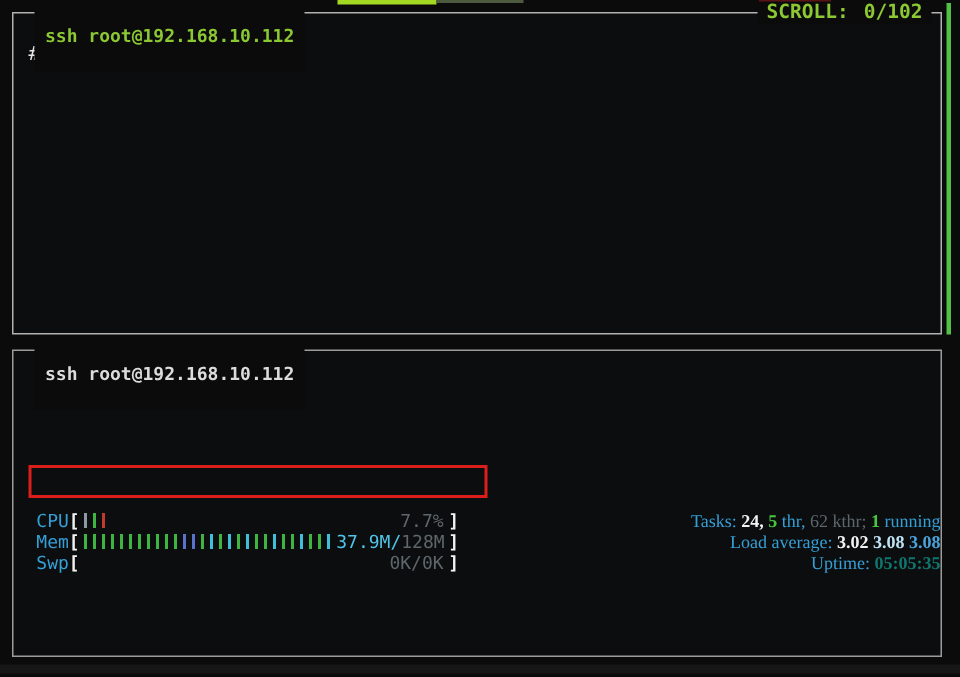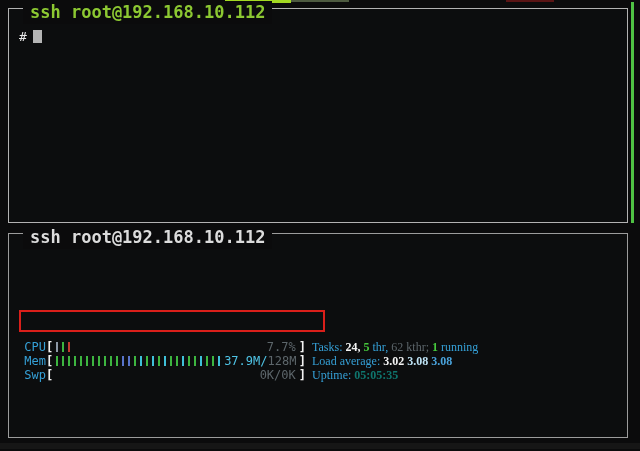--- a/index.html
+++ b/index.html
@@ -8,22 +8,22 @@
   
   .artifact{position:absolute;pointer-events:none;}
   .art-bright{left:225px;top:0;width:66px;height:3px;background:#a3d922;}
   .art-dim{left:291px;top:0;width:58px;height:2px;background:#4d5a40;}
   .art-red{left:506px;top:0;width:48px;height:2px;background:#5a1414;}
 
   
   .pane{position:absolute;left:8px;width:620px;border:1px solid #b2b2b2;background:#0c0d0e;box-sizing:border-box;}
   .pane-top{top:8px;height:215px;}
   .pane-bottom{top:233px;height:205px;border-color:#9c9c9c;}
-  .pane-title{position:absolute;top:-8px;left:14px;background:#0b0b0c;padding:4px 7px;
-              font-weight:bold;font-size:17px;line-height:15px;white-space:pre;}
+  .pane-title{position:absolute;top:-8px;left:14px;background:#0b0b0c;padding:16px 7px;
+              font-weight:bold;font-size:12px;line-height:15px;white-space:pre;}
   .title-green{color:#8cc832;}
   .title-white{color:#dcdcdc;}
   .scroll-ind{position:absolute;top:-8px;right:6px;background:#0b0b0c;padding:0 6px;
               font-weight:bold;font-size:13px;line-height:15px;color:#8cc832;white-space:pre;}
   .scroll-ind .gap{display:inline-block;width:10px;}
   .green-accent{position:absolute;left:631px;top:2px;width:3px;height:221px;background:#4fc244;}
 
   .prompt-line{padding:20px 8px 0 10px;color:#e8e8e8;font-size:13px;line-height:15px;}
   .cursor{display:inline-block;width:9px;height:13px;background:#b5b5b5;margin-left:6px;vertical-align:-2px;}
 
@@ -33,21 +33,21 @@
   .c-wb{color:#f2f2f2;font-weight:bold;}
   .c-cyan{color:#35a0d7;}
   .c-cyanb{color:#4fc4e6;font-weight:normal;}
   .c-gb{color:#46c73c;font-weight:bold;}
   .c-dim{color:#5d666b;}
   .c-blue1{color:#bfe3f5;font-weight:bold;}
   .c-blue2{color:#4aa3dc;font-weight:bold;}
   .c-blueb{color:#0f766e;font-weight:bold;}
 
   .meters-block{position:relative;}
-  .meter-line{display:flex;}
+  .meter-line{display:flex;justify-content:space-between;}
   .meter{display:inline-flex;width:40ch;align-items:center;flex:none;}
   .mlabel{padding-left:1ch;}
   .bars{flex:1;display:flex;align-items:center;overflow:hidden;padding:0 3px;}
   .bar{width:2px;height:10px;flex:none;margin-right:4px;}
   .mval{margin-left:auto;}
   .stats-line{padding-left:1ch;font-family:Liberation Serif, serif;}
   .red-box{position:absolute;left:2px;top:12px;width:302px;height:18px;border:2px solid #da1f1a;pointer-events:none;}
 
   .tabs{margin-top:19px;padding-left:1ch;}
 
@@ -57,20 +57,21 @@
 <body>
 
 <div class="screen">
 
   <div class="artifact art-bright"></div>
   <div class="artifact art-dim"></div>
   <div class="artifact art-red"></div>
 
   <section class="pane pane-top">
     <span class="pane-title title-green">ssh root@192.168.10.112</span>
+    <span class="scroll-ind"><span>SCROLL:</span><span class="gap"></span><span>0/102</span></span>
     <div class="prompt-line"><span>#</span><span class="cursor"></span></div>
   </section>
   <div class="green-accent"></div>
 
   <section class="pane pane-bottom">
     <span class="pane-title title-white">ssh root@192.168.10.112</span>
 
     <div class="htop">
 
       <div class="meters-block">

